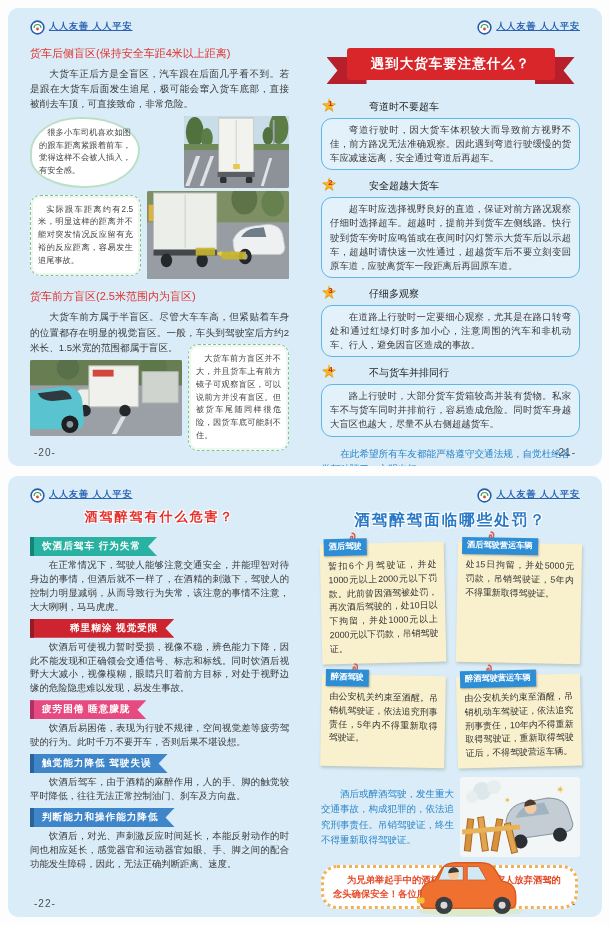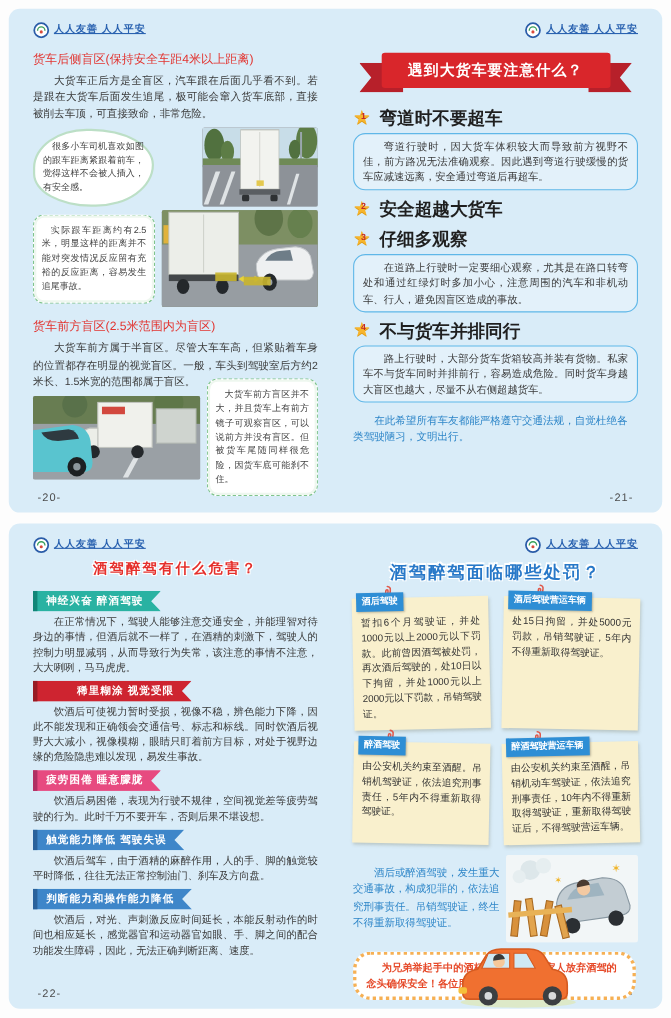--- a/index.html
+++ b/index.html
@@ -27,21 +27,21 @@
   .ribbon-wrap{position:relative;width:248px;height:40px;margin:12px auto 10px;}
   .ribbon-tail{position:absolute;top:9px;width:40px;height:27px;background:#b7202a;}
   .ribbon-tail.lt{left:0;clip-path:polygon(0 0,100% 0,100% 100%,0 100%,11px 50%);}
   .ribbon-tail.rt{right:0;clip-path:polygon(0 0,100% 0,calc(100% - 11px) 50%,100% 100%,0 100%);}
   .ribbon-main{position:absolute;left:20px;right:20px;top:0;height:32px;background:#d9262b;border-radius:3px;
     display:flex;align-items:center;justify-content:center;color:#fff;font-weight:bold;font-size:13.5px;letter-spacing:1px;}
   .item-head{display:flex;align-items:center;gap:5px;margin:7px 0 2px;}
   .star{position:relative;width:19px;height:18px;flex:0 0 auto;}
   .star .g{position:absolute;left:0;top:-2px;font-size:18px;line-height:18px;color:#f7b52c;text-shadow:0 1px 0 #dd9a14;}
   .star .n{position:absolute;left:0;top:1px;width:19px;text-align:center;font-size:8px;font-weight:bold;color:#c22727;}
-  .item-title{font-size:16px;font-weight:bold;color:#1f1f1f;}
+  .item-title{font-size:10px;font-weight:normal;color:#1f1f1f;margin-left:24px;}
   .item-box{border:1.5px solid #5fb7e8;border-radius:11px;padding:4px 8px;background:rgba(255,255,255,0.28);}
   .item-box p{margin:0;font-size:9.4px;line-height:1.5;color:#3a3a3a;text-indent:2em;text-align:justify;}
   .closing{color:#2e86c8;font-size:9.6px;line-height:1.6;text-indent:2em;margin:9px 0 0;font-weight:500;}
   
   .big-title{margin:6px 0 2px;text-align:center;font-size:17px;font-weight:bold;color:#2878c8;letter-spacing:2px;
     text-shadow:1px 1px 0 #fff,-1px 1px 0 #fff,1px -1px 0 #fff,-1px -1px 0 #fff;}
   .sub-title{margin:2px 0 6px;text-align:center;font-size:13px;font-weight:bold;color:#e5302c;letter-spacing:2px;
     text-shadow:1px 1px 0 #fff,-1px 1px 0 #fff,1px -1px 0 #fff,-1px -1px 0 #fff;}
   .ribbon2{display:inline-block;color:#fff;font-weight:bold;font-size:9.6px;letter-spacing:1px;
     padding:3px 16px 3px 8px;margin:5px 0 2px;border-left:4px solid;
@@ -198,20 +198,23 @@
       </div>
 
       <div>
         <div class="item-head">
           <span class="star">
               <span class="g">★</span>
               <span class="n">2</span>
             </span>
           <span class="item-title">安全超越大货车</span>
         </div>
+        <div class="item-box">
+            <p>超车时应选择视野良好的直道，保证对前方路况观察仔细时选择超车。超越时，提前并到货车左侧线路。快行驶到货车旁时应鸣笛或在夜间时闪灯警示大货车后以示超车，超越时请快速一次性通过，超越货车后不要立刻变回原车道，应驶离货车一段距离后再回原车道。</p>
+          </div>
       </div>
 
       <div>
         <div class="item-head">
           <span class="star">
               <span class="g">★</span>
               <span class="n">3</span>
             </span>
           <span class="item-title">仔细多观察</span>
         </div>
@@ -246,21 +249,21 @@
           <circle cx="8" cy="8" r="6.8" fill="#fff" stroke="#2a5ca8" stroke-width="1.7"></circle>
           <path d="M4.4,8.4 a3.6,3.6 0 0 1 7.2,0" stroke="#3aa05a" stroke-width="1.3" fill="none"></path>
           <circle cx="8" cy="9.6" r="1.5" fill="#d94a3a"></circle>
         </svg>
         <span class="slogan">人人友善 人人平安</span>
       </div>
 
       <div class="sub-title">酒驾醉驾有什么危害？</div>
 
       <div>
-        <span class="ribbon2 c-teal">神经兴奋 醉酒驾驶</span>
+        <span class="ribbon2 c-teal">饮酒后驾车 行为失常</span>
         <p class="sect-p">在正常情况下，驾驶人能够注意交通安全，并能理智对待身边的事情，但酒后就不一样了，在酒精的刺激下，驾驶人的控制力明显减弱，从而导致行为失常，该注意的事情不注意，大大咧咧，马马虎虎。</p>
       </div>
       <div>
         <span class="ribbon2 c-red">稀里糊涂 视觉受限</span>
         <p class="sect-p">饮酒后可使视力暂时受损，视像不稳，辨色能力下降，因此不能发现和正确领会交通信号、标志和标线。同时饮酒后视野大大减小，视像模糊，眼睛只盯着前方目标，对处于视野边缘的危险隐患难以发现，易发生事故。</p>
       </div>
       <div>
         <span class="ribbon2 c-pink">疲劳困倦 睡意朦胧</span>
         <p class="sect-p">饮酒后易困倦，表现为行驶不规律，空间视觉差等疲劳驾驶的行为。此时千万不要开车，否则后果不堪设想。</p>
       </div>

